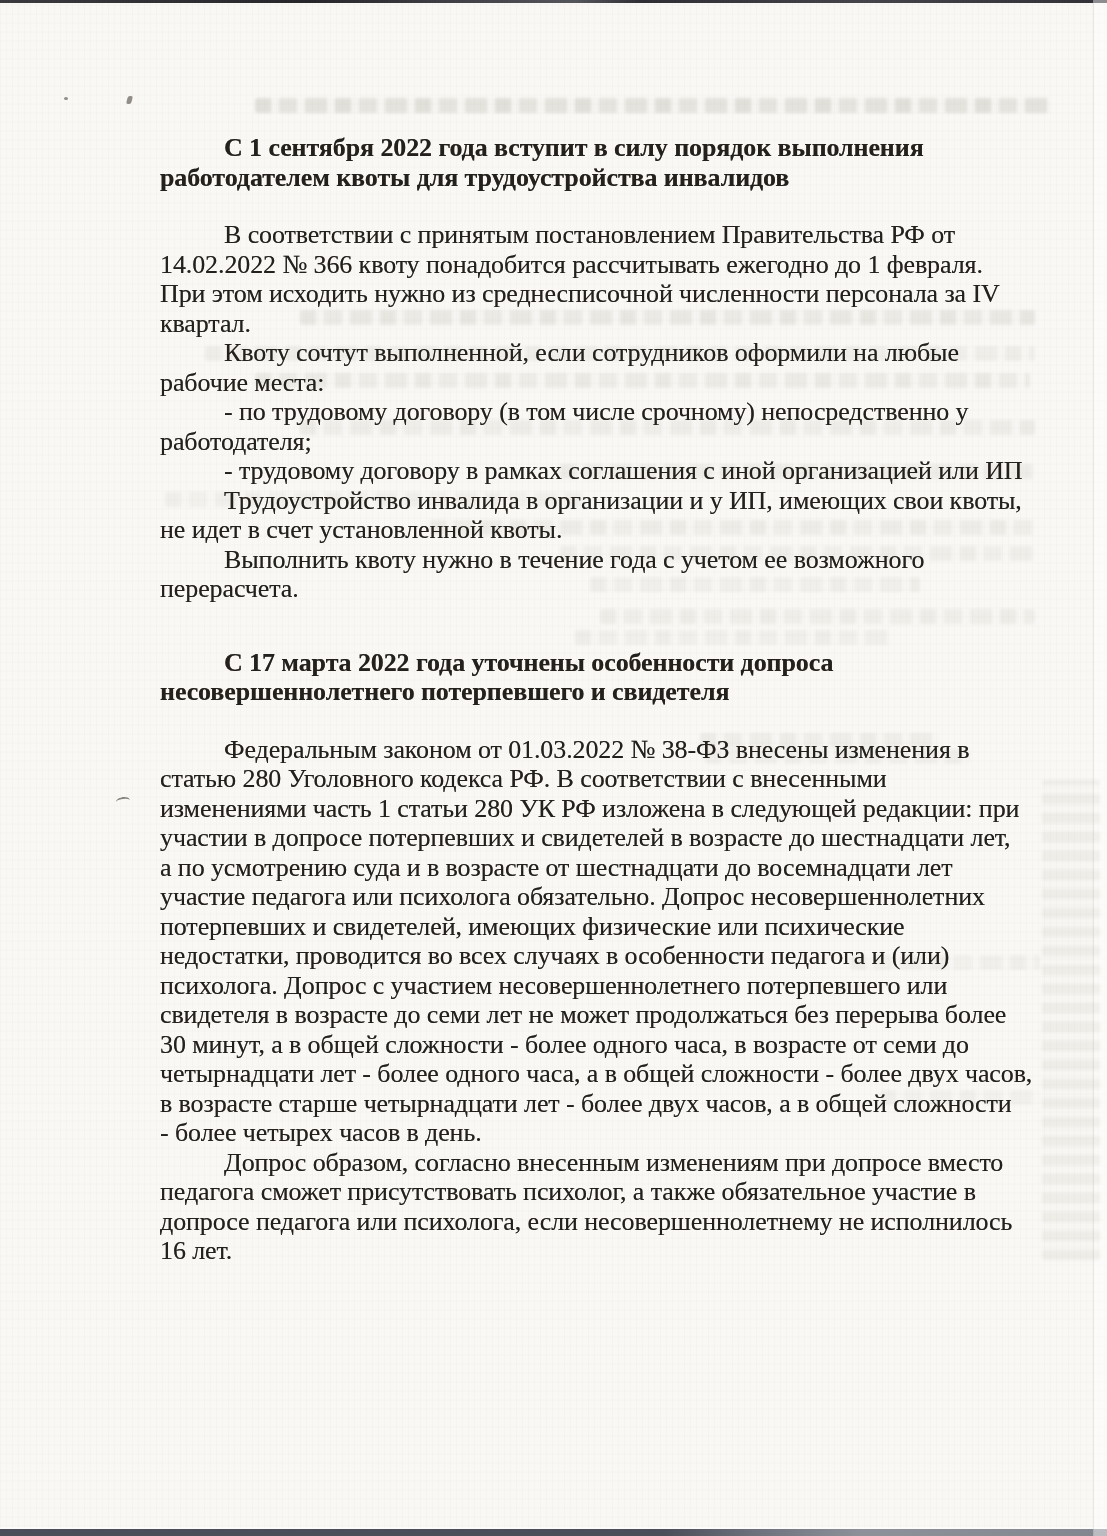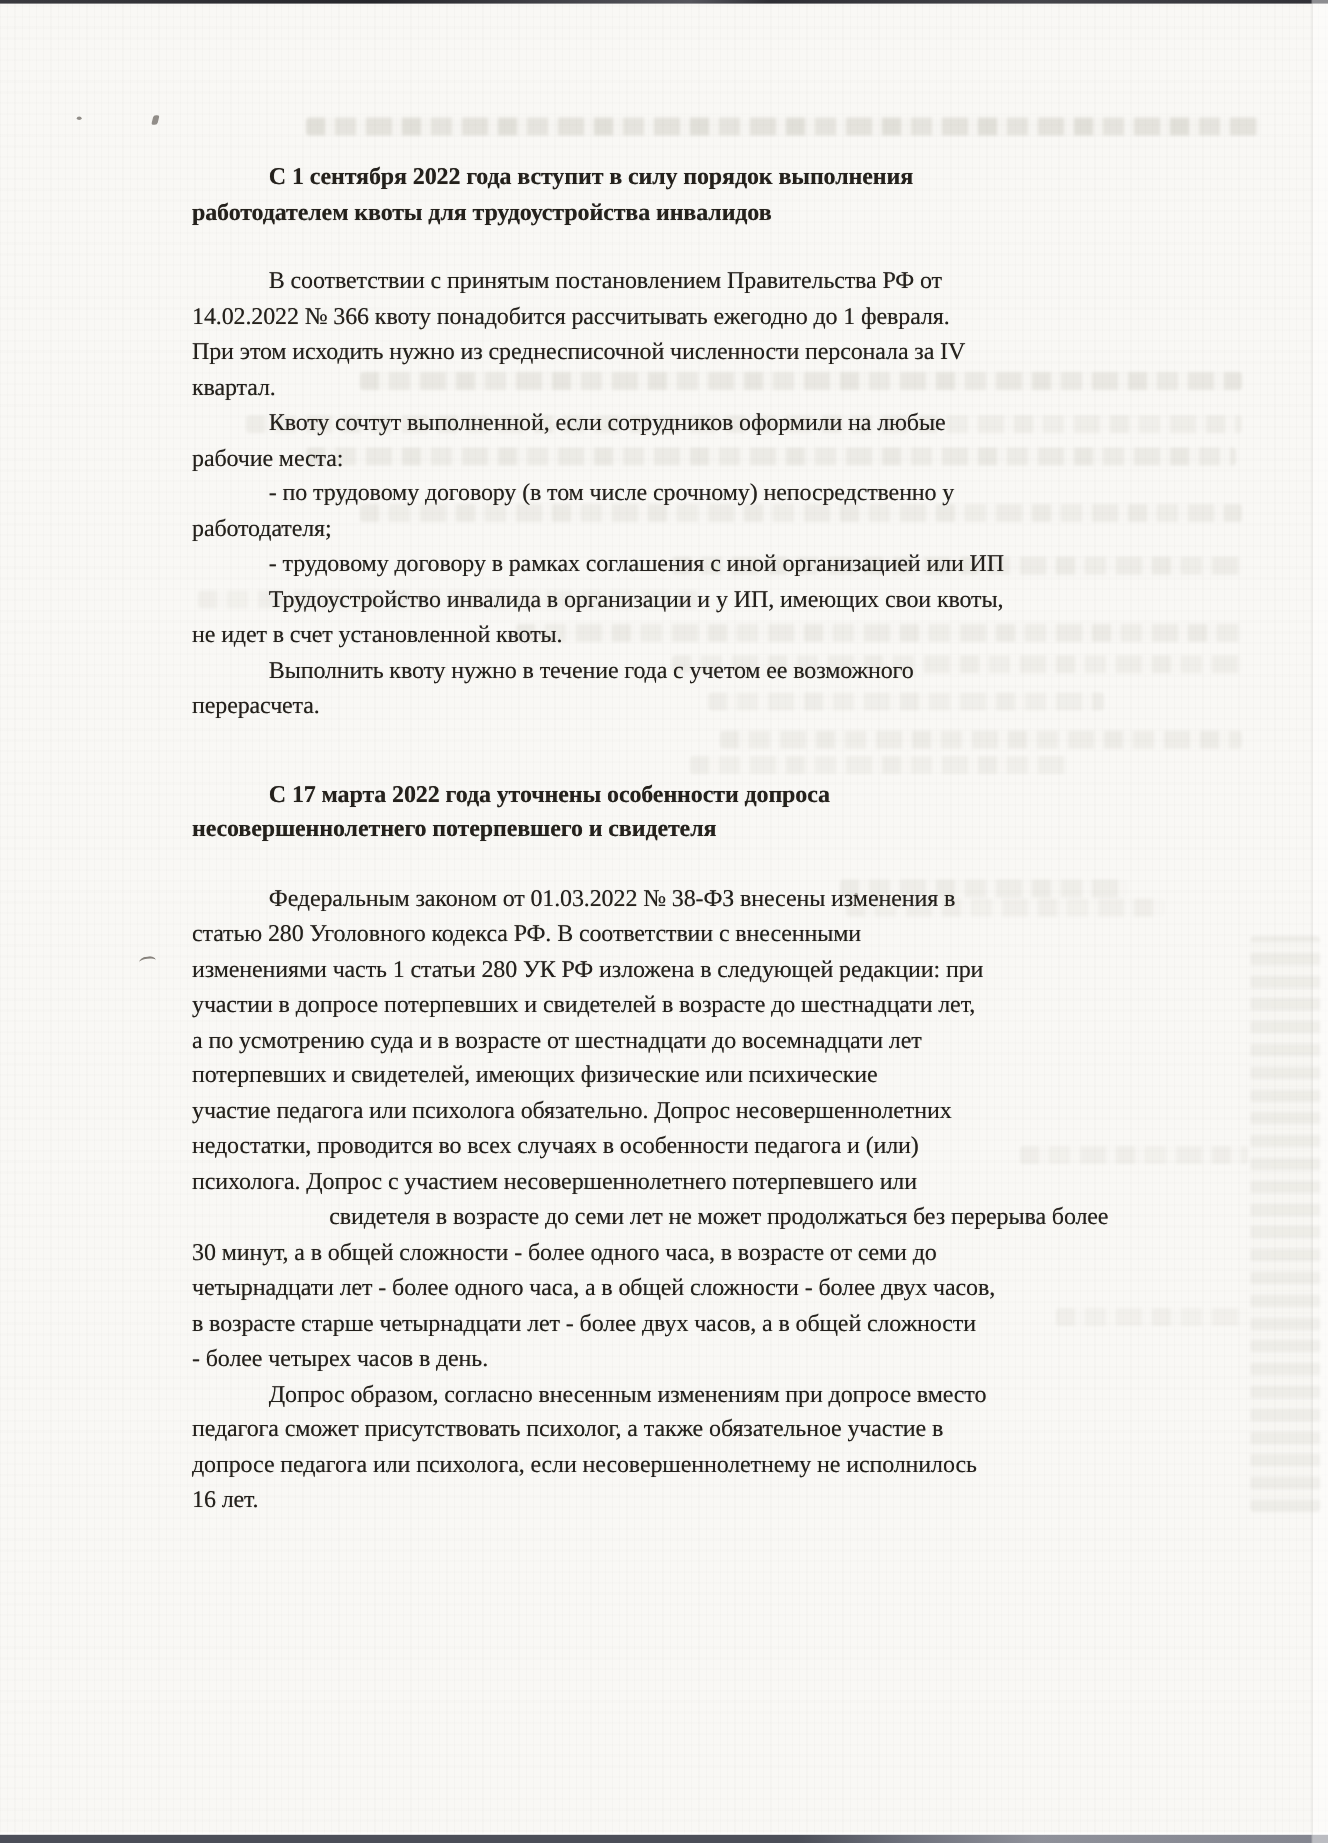--- a/index.html
+++ b/index.html
@@ -19,21 +19,21 @@
     background:linear-gradient(90deg,#3a3a3f,#26262b 28%,#55555c 52%,#2e2e34 58%,#44444a 78%,#303036);}
   .edge-bottom{position:absolute;bottom:0;left:0;width:100%;height:7px;
     background:linear-gradient(90deg,var(--edge_bottom_dark,#4b4e58) 0 60%, #6d707b 68%, var(--edge_bottom_light,#8f919a) 78%, #83858f);
     box-shadow:0 -2px 0 rgba(255,255,255,.55);}
   .right-strip{position:absolute;top:0;right:0;width:13px;height:100%;
     background:rgba(255,255,255,.45);border-left:1px solid rgba(90,88,80,.12);}
   
   .doc{position:absolute;left:160px;top:133px;width:878px;color:var(--text,#24211c);}
   .line{
     height:29.5px;line-height:29.5px;white-space:nowrap;
-    font-size:20px;letter-spacing:-0.1px;
+    font-size:26px;letter-spacing:-0.1px;
     text-shadow:0 0 0.6px rgba(36,33,28,.55);
   }
   .line.indent{text-indent:64px;}
   .blk-heading .line{font-weight:bold;}
   .blk-heading{margin-top:44px;}
   .blk-heading:first-child{margin-top:0;}
   .blk-heading + .blk-paragraph{margin-top:28px;}
   
   .ghost{position:absolute;height:15px;filter:blur(1.4px);border-radius:3px;pointer-events:none;
     background:repeating-linear-gradient(90deg,
@@ -112,25 +112,25 @@
       <div class="blk blk-heading">
         <div class="line indent just" style="word-spacing: 0px;">С 17 марта 2022 года уточнены особенности допроса</div>
         <div class="line">несовершеннолетнего потерпевшего и свидетеля</div>
       </div>
       <div class="blk blk-paragraph">
         <div class="line indent just" style="word-spacing: 0px;">Федеральным законом от 01.03.2022 № 38-ФЗ внесены изменения в</div>
         <div class="line just" style="word-spacing: 0px;">статью 280 Уголовного кодекса РФ. В соответствии с внесенными</div>
         <div class="line just" style="word-spacing: 0px;">изменениями часть 1 статьи 280 УК РФ изложена в следующей редакции: при</div>
         <div class="line just" style="word-spacing: 0px;">участии в допросе потерпевших и свидетелей в возрасте до шестнадцати лет,</div>
         <div class="line just" style="word-spacing: 0px;">а по усмотрению суда и в возрасте от шестнадцати до восемнадцати лет</div>
+        <div class="line just" style="word-spacing: 0px;">участие педагога или психолога обязательно. Допрос несовершеннолетних</div>
         <div class="line just" style="word-spacing: 0px;">потерпевших и свидетелей, имеющих физические или психические</div>
-        <div class="line just" style="word-spacing: 0px;">участие педагога или психолога обязательно. Допрос несовершеннолетних</div>
         <div class="line just" style="word-spacing: 0px;">недостатки, проводится во всех случаях в особенности педагога и (или)</div>
         <div class="line just" style="word-spacing: 0px;">психолога. Допрос с участием несовершеннолетнего потерпевшего или</div>
-        <div class="line just" style="word-spacing: 0px; text-align: center;">свидетеля в возрасте до семи лет не может продолжаться без перерыва более</div>
+        <div class="line just" style="word-spacing: 0px;">свидетеля в возрасте до семи лет не может продолжаться без перерыва более</div>
         <div class="line just" style="word-spacing: 0px;">30 минут, а в общей сложности - более одного часа, в возрасте от семи до</div>
         <div class="line just" style="word-spacing: 0px;">четырнадцати лет - более одного часа, а в общей сложности - более двух часов,</div>
         <div class="line just" style="word-spacing: 0px;">в возрасте старше четырнадцати лет - более двух часов, а в общей сложности</div>
         <div class="line">- более четырех часов в день.</div>
       </div>
       <div class="blk blk-paragraph">
         <div class="line indent just" style="word-spacing: 0px;">Допрос образом, согласно внесенным изменениям при допросе вместо</div>
         <div class="line just" style="word-spacing: 0px;">педагога сможет присутствовать психолог, а также обязательное участие в</div>
         <div class="line just" style="word-spacing: 0px;">допросе педагога или психолога, если несовершеннолетнему не исполнилось</div>
         <div class="line">16 лет.</div>

